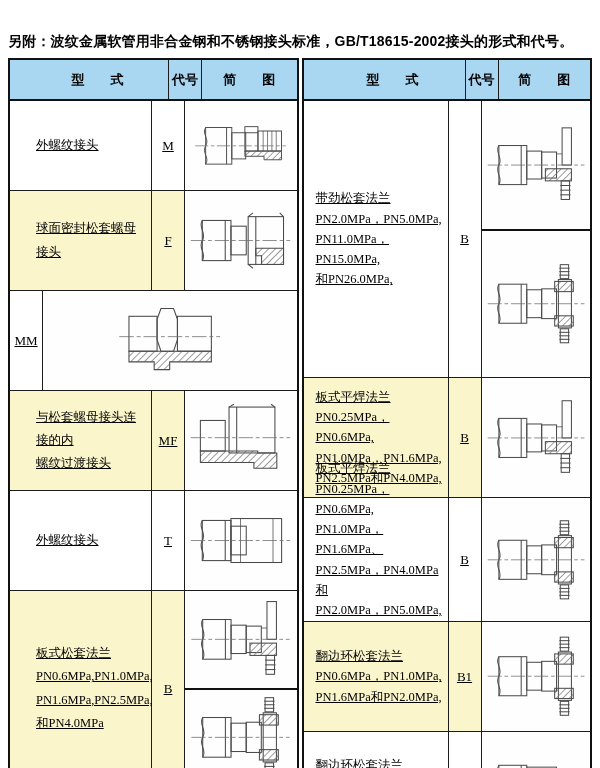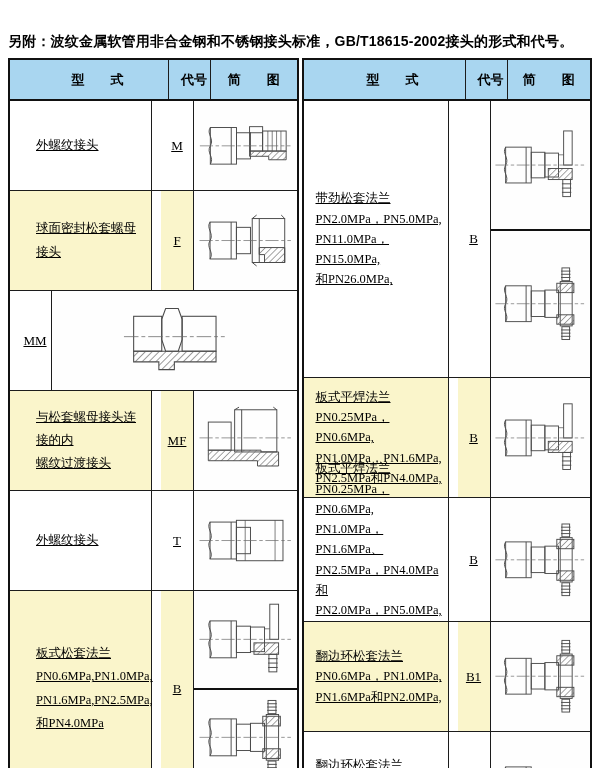--- a/index.html
+++ b/index.html
@@ -39,21 +39,21 @@
     display:flex;align-items:center;justify-content:center;
     font-family:"Liberation Serif","DejaVu Serif",serif;font-size:13px;
   }
   .c-diag{flex:1;display:flex;flex-direction:column;background:#fefefe;min-width:0;}
   .sub{flex:1;display:flex;align-items:center;justify-content:center;box-sizing:border-box;min-height:0;}
   .sub.split{border-bottom:2px solid var(--bd);}
   .sub svg{width:96%;height:94%;}
   
   .tbl-left .c-type,.tbl-left .h-type{width:142px;}
   .tbl-right .c-type,.tbl-right .h-type{width:145px;}
-  .c-code,.h-code{width:33px;margin-left:9px;}
+  .c-code,.h-code{width:33px;}
   .h-diag{flex:1;}
   .h-type,.h-code{border-right:1px solid #1c1c1c;}
   .tbl-left .c-type{padding:4px 6px 4px 26px;}
   .tbl-right .c-type{padding:4px 4px 4px 12px;line-height:1.62;}
   .row.yl .c-type,.row.yl .c-code{background:var(--hl);}
 </style>
 </head>
 <body>
 
 <svg width="0" height="0" style="position:absolute">

